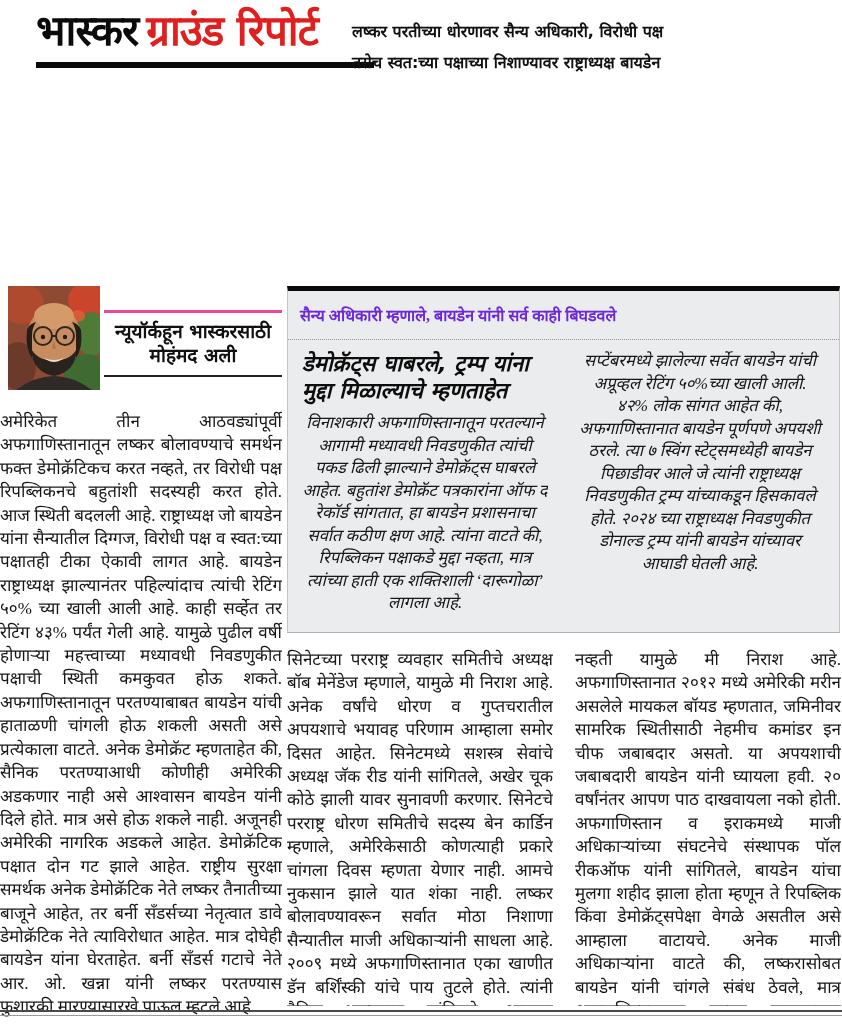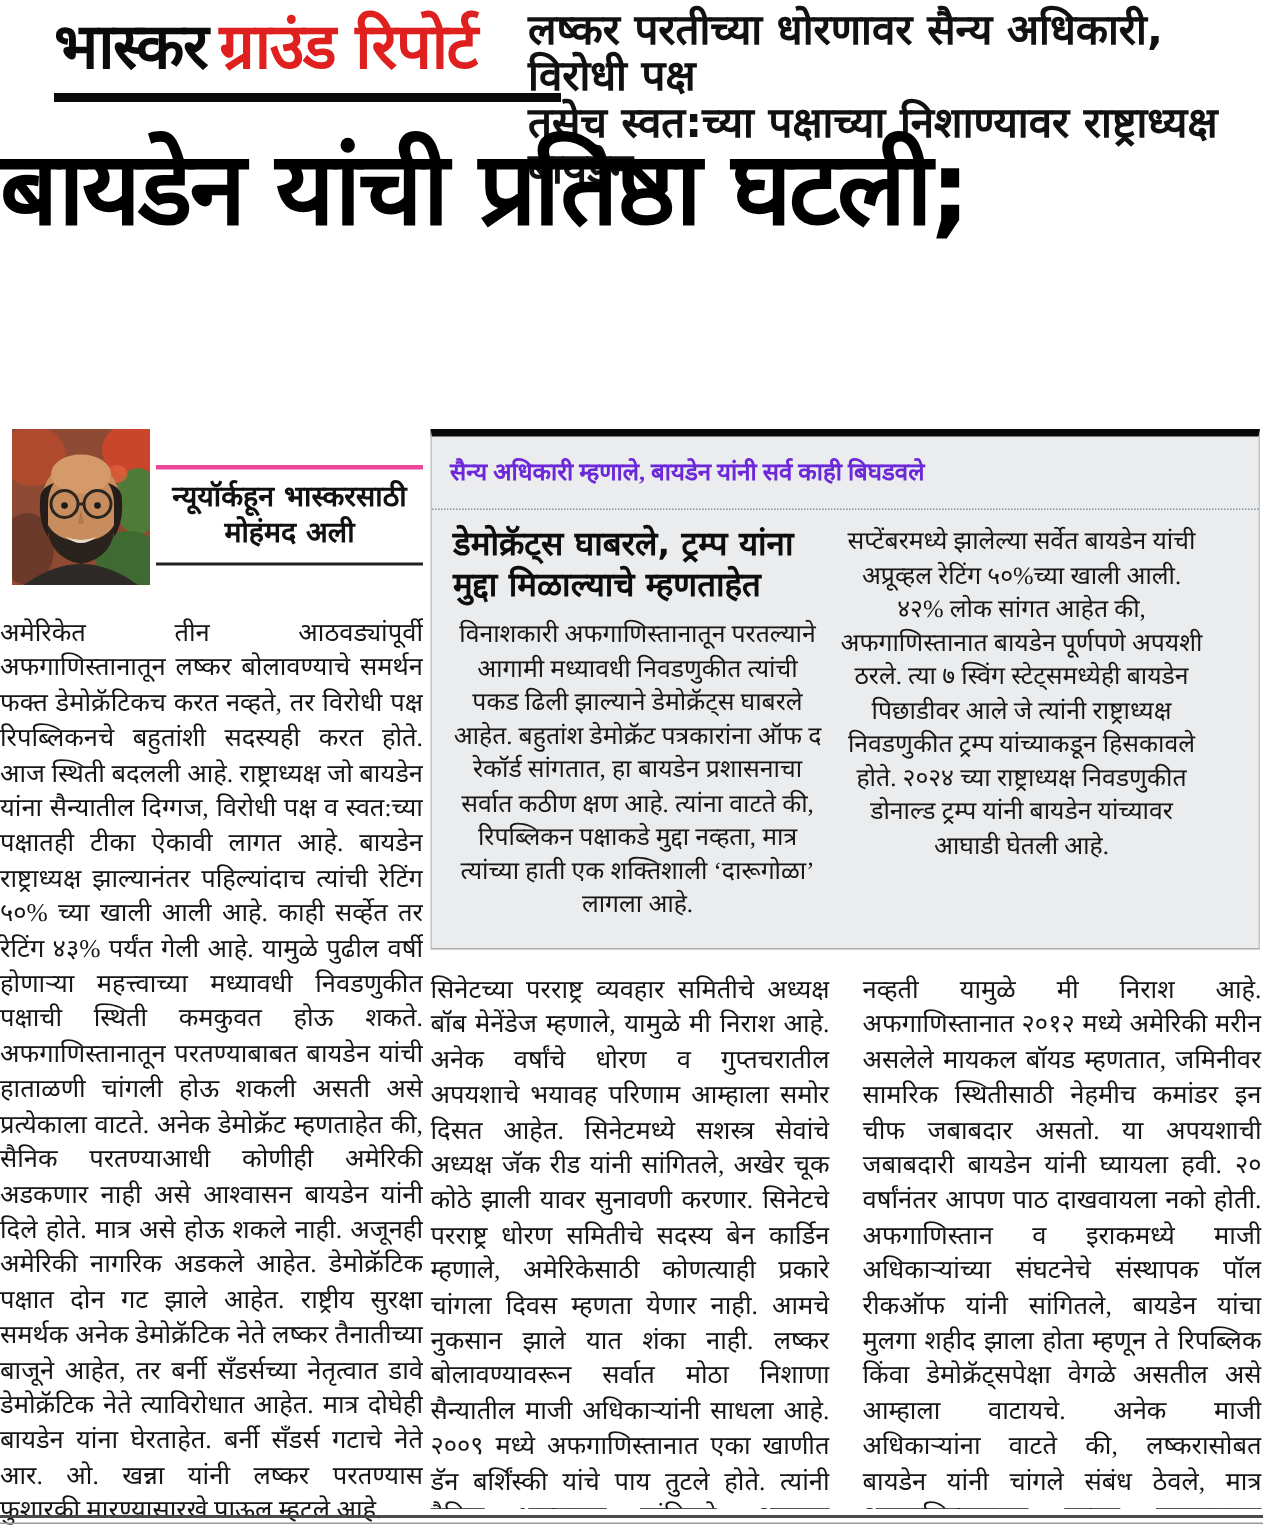--- a/index.html
+++ b/index.html
@@ -36,25 +36,25 @@
     font-weight: 700;
     font-size: 42px;
     line-height: 50px;
     color: #e01f1f;
     letter-spacing: -1px;
     margin-left: 8px;
   }
 
   .kicker {
     position: absolute;
-    left: 352px; top: 4px;
+    left: 352px; top: 16px;
     width: 488px;
     font-family: "DejaVu Sans", sans-serif;
     font-weight: 700;
-    font-size: 28px;
+    font-size: 16px;
     line-height: 31px;
     color: #111;
   }
 
   
   .headline {
     position: absolute;
     left: 0; top: 82px;
     width: 842px;
     font-family: "DejaVu Sans", sans-serif;
@@ -125,22 +125,23 @@
     border-bottom: 1px dotted #8f9396;
     font-family: Liberation Serif, serif;
     font-weight: 700;
     font-size: 16px;
     line-height: 30px;
     color: #6d28d9;
     white-space: nowrap;
   }
   .box-cols {
     display: flex;
-    gap: 10px;
+    gap: 29px;
     padding: 10px 14px 0 14px;
+    font-style: italic;
   }
   .box-col { width: 246px; }
   .box-col h3 {
     margin: 0 0 8px 0;
     font-family: "DejaVu Sans", sans-serif;
     font-weight: 700;
     font-size: 22px;
     line-height: 27px;
     color: #0d0d0d;
   }
@@ -185,21 +186,20 @@
   <div class="masthead">
     <span class="brand">भास्कर</span><span class="label">ग्राउंड रिपोर्ट</span>
   </div>
 
   <div class="kicker">
     <div>लष्कर परतीच्या धोरणावर सैन्य अधिकारी, विरोधी पक्ष</div>
     <div>तसेच स्वत:च्या पक्षाच्या निशाण्यावर राष्ट्राध्यक्ष बायडेन</div>
   </div>
 
   <div class="headline">
-    <div>बायडेन यांची प्रतिष्ठा घटली;</div>
   </div>
 
   <div class="left-col">
     <div class="byline-row">
       <div class="photo">
         <svg width="92" height="104" viewBox="0 0 92 104">
           <rect x="0" y="0" width="92" height="104" fill="#8f4a33"></rect>
           <ellipse cx="14" cy="18" rx="22" ry="20" fill="#b34a2e" opacity="0.9"></ellipse>
           <ellipse cx="80" cy="14" rx="20" ry="18" fill="#c9452c"></ellipse>
           <ellipse cx="84" cy="48" rx="16" ry="22" fill="#4f7a38"></ellipse>

